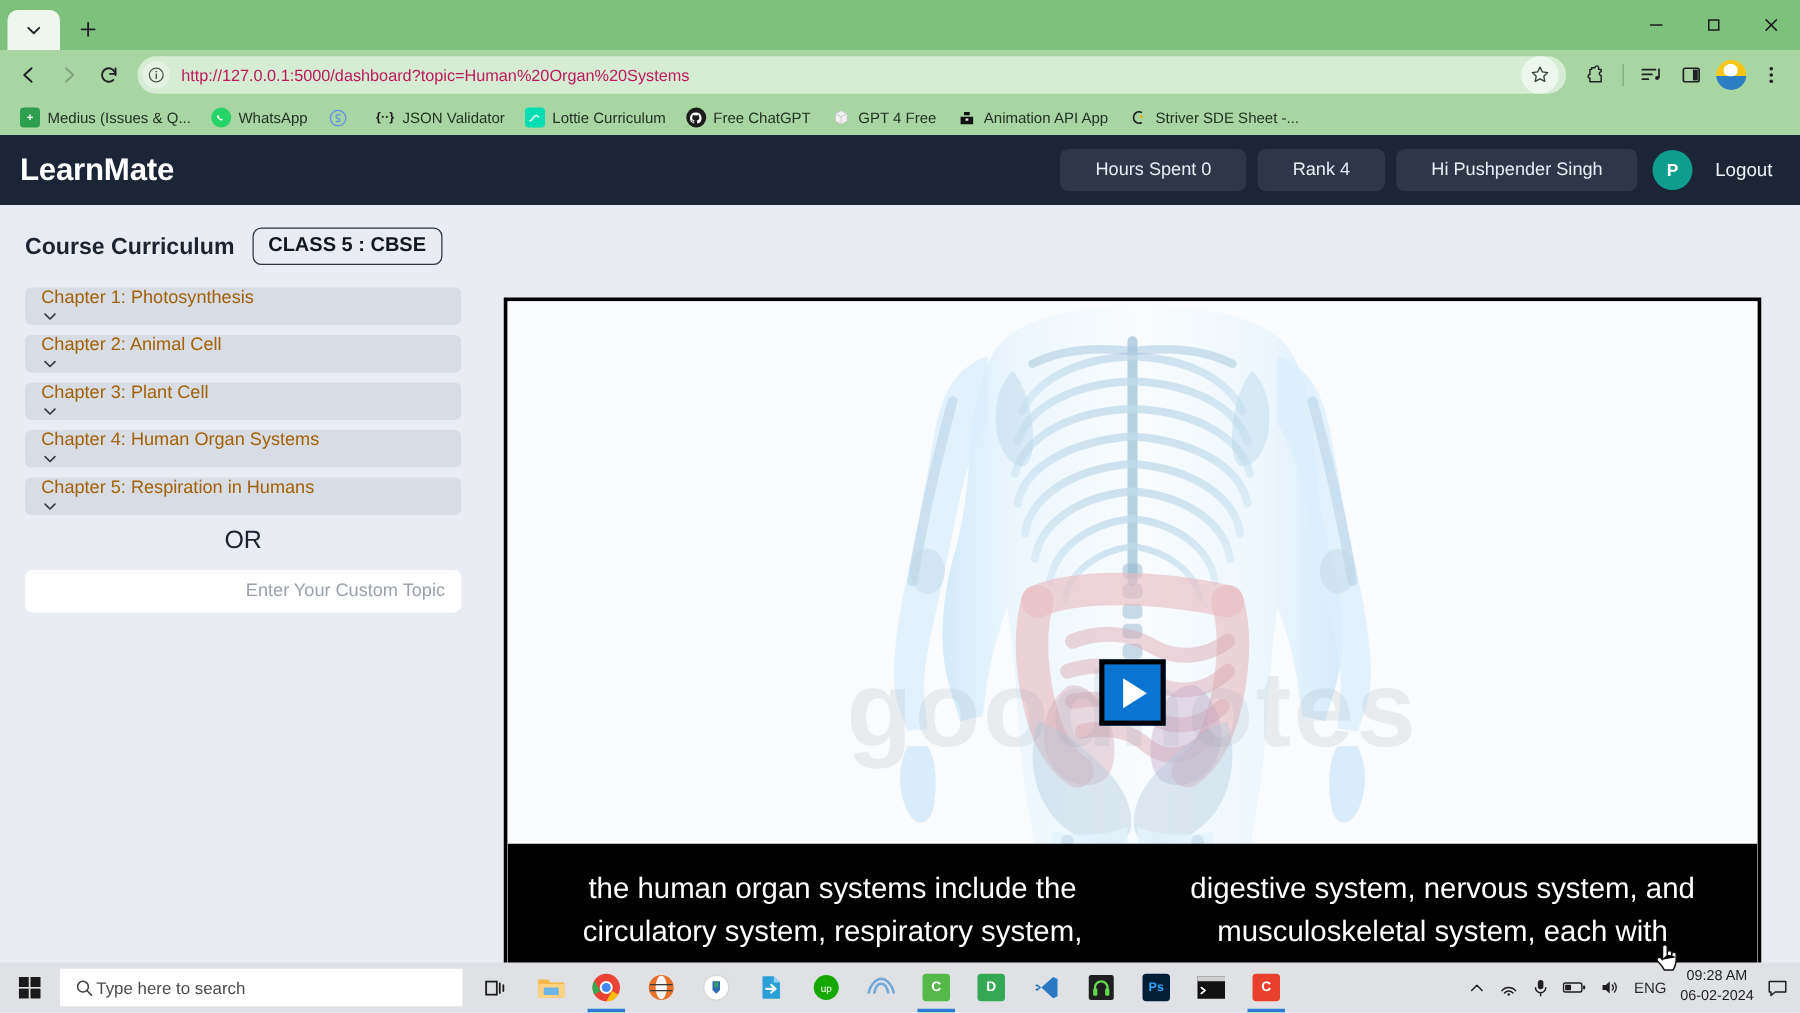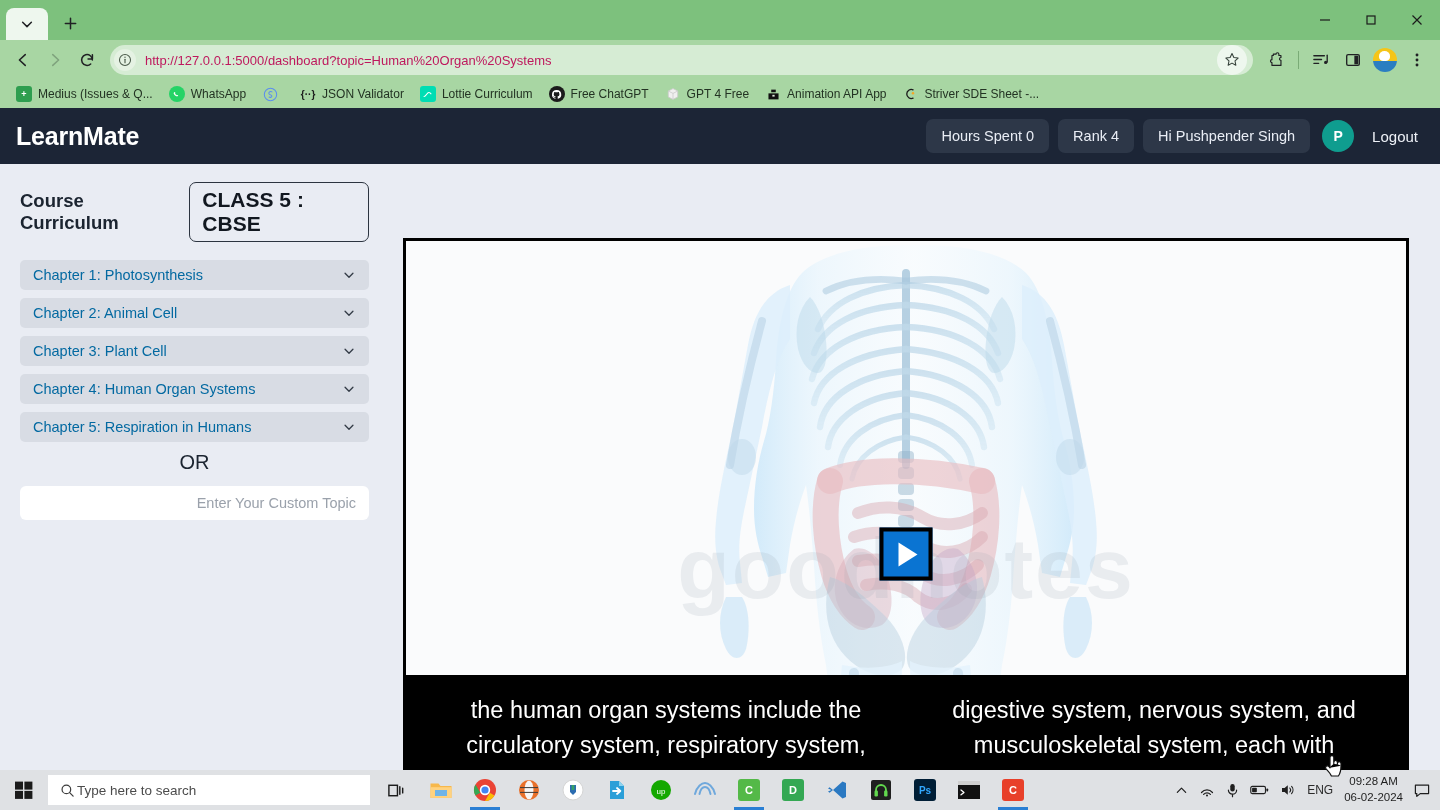--- a/index.html
+++ b/index.html
@@ -113,48 +113,48 @@
     letter-spacing: -0.2px;
   }
   .appbar-right {
     margin-left: auto; display: flex; align-items: center; gap: 9px;
   }
   .pill {
     background: #2b3purple; 
   }
   .pill {
     background: #2d3748; color: #e9edf5; font-size: 14.5px;
-    padding: 9px 15px; border-radius: 7px; white-space: nowrap;
+    padding: 9px 28px; border-radius: 7px; white-space: nowrap;
   }
   .avatar-user {
     width: 32px; height: 32px; border-radius: 50%;
     background: #0f9d8f; color: #fff; font-size: 14px; font-weight: 600;
     display: flex; align-items: center; justify-content: center;
     margin-left: 3px;
   }
   .logout { color: #eef1f7; font-size: 15px; margin-left: 9px; margin-right: 6px; }
 
   .body-area { display: flex; height: 614px; }
 
   .sidebar {
     width: 389px; padding: 18px 20px 0 20px; flex-shrink: 0;
   }
   .curriculum-head {
     display: flex; align-items: center; gap: 14px; margin-bottom: 18px;
   }
   .curriculum-title { font-size: 18.5px; font-weight: bold; color: #1b2430; }
   .class-badge {
     border: 1.4px solid #2c3440; border-radius: 7px;
-    padding: 5px 12px; font-size: 21px; font-weight: bold; color: #121820;
+    padding: 5px 12px; font-size: 16px; font-weight: bold; color: #121820;
   }
   .chapter {
     background: #d8dce4; border-radius: 5px;
     height: 30px; margin-bottom: 8px;
-    display: flex; align-items: center; padding: 0 13px;
-    font-size: 14.5px; color: #0369a1;
+    display: flex; align-items: flex-start; padding: 0 13px;
+    font-size: 14.5px; color: #a16207; flex-direction: column;
   }
   .chapter span.lbl { flex: 1; }
   .chev { width: 14px; height: 14px; }
   .or-text {
     text-align: center; font-size: 20px; color: #1b2430;
     margin: 9px 0 12px 0;
   }
   .custom-input {
     width: 100%; height: 34px; border: none; border-radius: 6px;
     background: #ffffff; padding: 0 13px;

